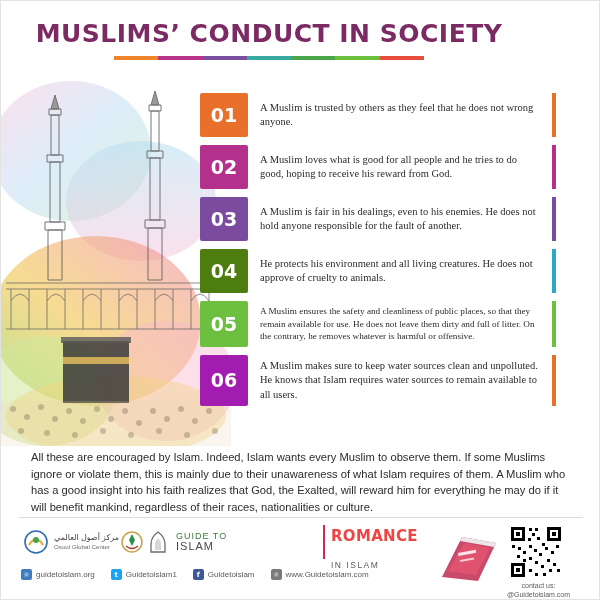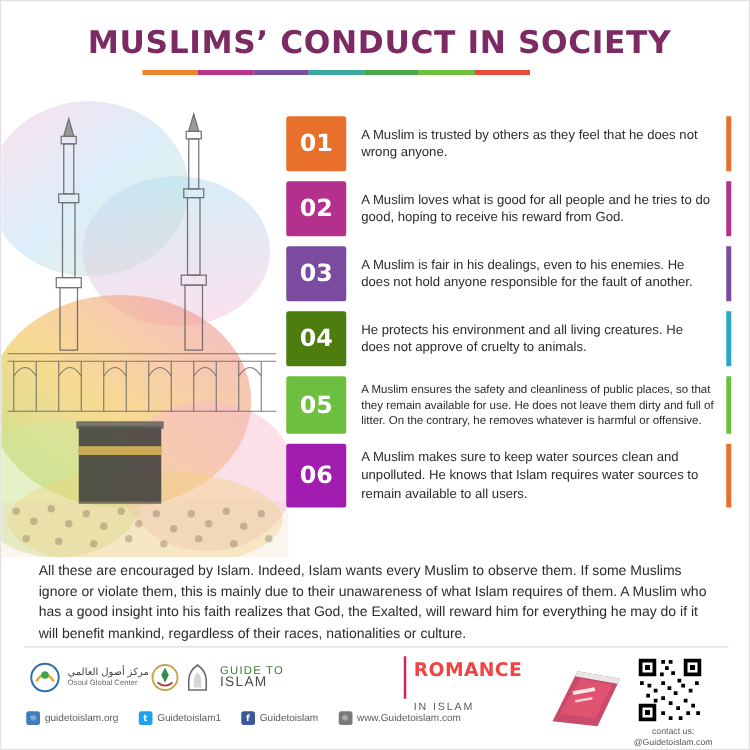--- a/index.html
+++ b/index.html
@@ -22,21 +22,21 @@
     border: 1px solid #e2e2e2;
     overflow: hidden;
   }
 
   
   .title-wrap {
     position: absolute;
     top: 18px;
     left: 0;
     width: 536px;
-    text-align: right;
+    text-align: center;
   }
   .title {
     font-size: 25px;
     font-weight: bold;
     letter-spacing: 0.5px;
     color: #7b2a63;
     font-family: "DejaVu Sans", sans-serif;
     white-space: nowrap;
   }
   .title-rule {
@@ -54,21 +54,21 @@
     top: 60px;
     width: 230px;
     height: 385px;
     overflow: hidden;
   }
   .sketch svg { display: block; }
 
   
   .points {
     position: absolute;
-    left: 228px;
+    left: 199px;
     top: 92px;
     width: 356px;
   }
   .point {
     display: flex;
     align-items: stretch;
     margin-bottom: 8px;
     min-height: 44px;
   }
   .num-box {
@@ -89,20 +89,21 @@
     align-items: center;
     padding: 4px 10px 4px 12px;
     border-right-width: 4px;
     border-right-style: solid;
     box-sizing: border-box;
   }
   .point-text {
     font-size: 10.5px;
     line-height: 1.38;
     color: #2b2b2b;
+    font-family: Liberation Serif, serif;
   }
   .p-small .point-text { font-size: 9.2px; line-height: 1.36; }
 
   
   .para {
     position: absolute;
     left: 30px;
     top: 448px;
     width: 545px;
     font-size: 11.2px;

